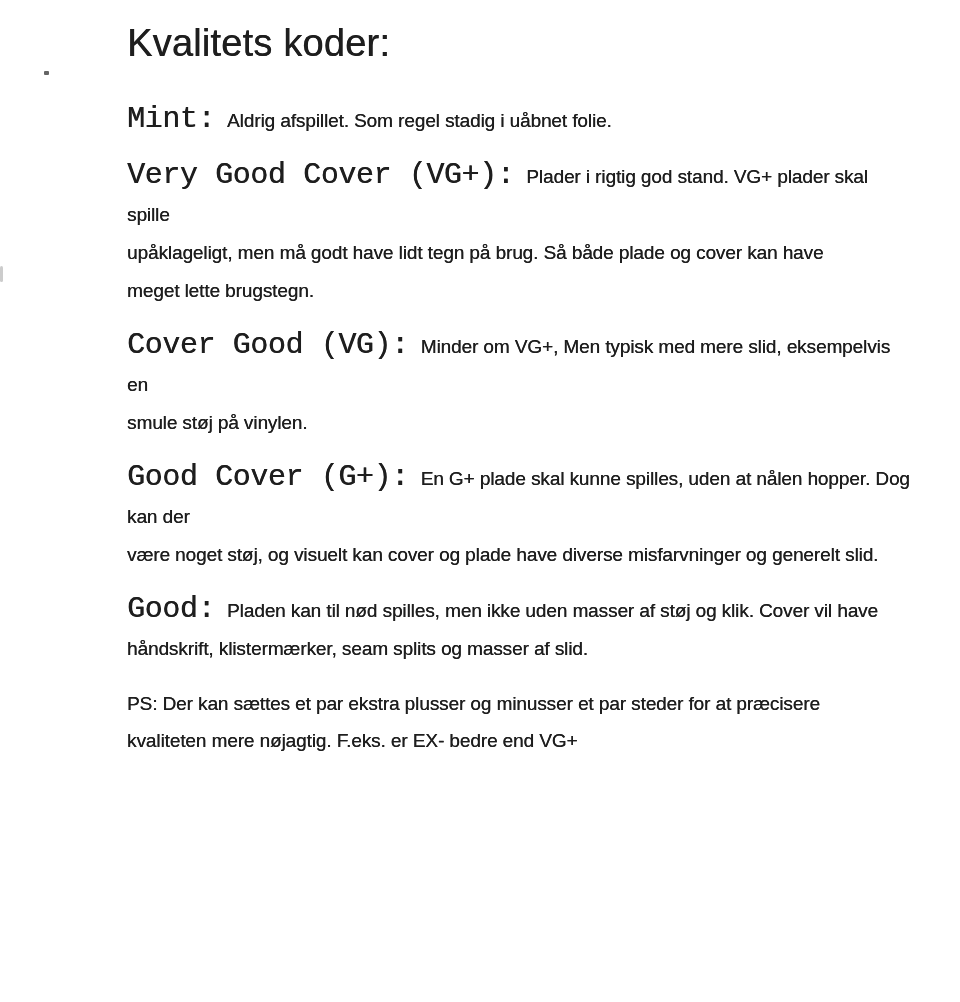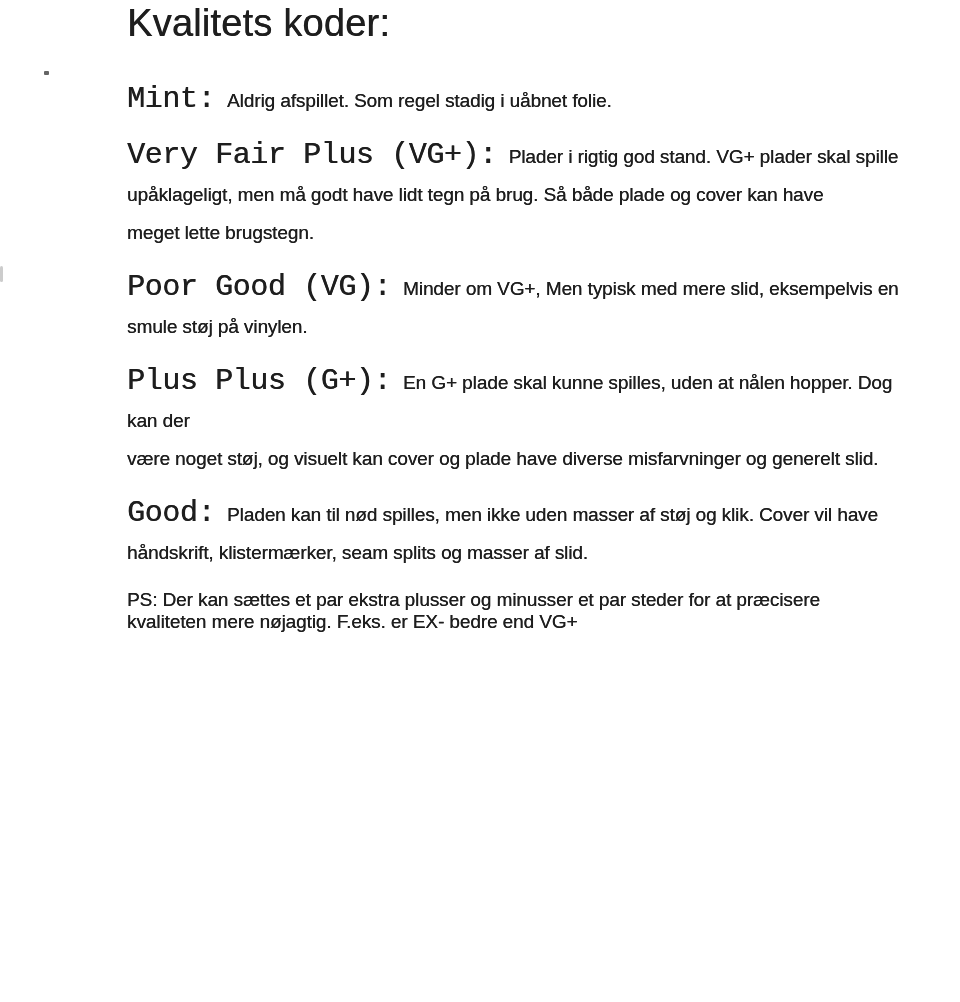--- a/index.html
+++ b/index.html
@@ -8,21 +8,21 @@
     width:960px; height:1002px;
     background:var(--paper);
     font-family:"Liberation Sans","DejaVu Sans",sans-serif;
     color:var(--ink);
     overflow:hidden;
   }
   .page {
     position:relative;
     width:960px; height:1002px;
     box-sizing:border-box;
-    padding:2px 50px 0 127px;
+    padding:22px 50px 0 127px;
     background:var(--paper);
     border-radius:26px;
   }
   h1.doc-title {
     font-size:38px;
     font-weight:400;
     margin:0 0 36px 0;
     letter-spacing:0.2px;
     text-shadow:0.4px 0 0 currentColor;
   }
@@ -39,21 +39,21 @@
     font-family:Liberation Mono, monospace;
   }
   .desc {
     font-size:19px;
     letter-spacing:-0.1px;
     text-shadow:0.25px 0 0 currentColor;
     text-align:center;
   }
   p.ps {
     font-size:19px;
-    line-height:22px;
+    line-height:37px;
     margin:4px 0 0 0;
     letter-spacing:-0.1px;
     white-space:pre-wrap;
     text-shadow:0.25px 0 0 currentColor;
   }
   .speck {
     position:absolute; left:44px; top:71px;
     width:5px; height:4px;
     background:#4a4a4a; border-radius:1px; opacity:.85;
   }
@@ -69,28 +69,28 @@
 <div class="page">
   <div class="speck"></div>
   <div class="edge-mark"></div>
 
   <h1 class="doc-title">Kvalitets koder:</h1>
 
   <p class="entry"><span class="term">Mint:</span><span class="desc">Aldrig afspillet. Som regel stadig i uåbnet folie.</span></p>
 
 
 
-  <p class="entry"><span class="term">Very Fair Plus (VG+):</span><span class="desc">Plader i rigtig god stand. VG+ plader skal spille
+  <p class="entry"><span class="term">Very Good Cover (VG+):</span><span class="desc">Plader i rigtig god stand. VG+ plader skal spille
 upåklageligt, men må godt have lidt tegn på brug. Så både plade og cover kan have
 meget lette brugstegn.</span></p>
 
-  <p class="entry"><span class="term">Poor Good (VG):</span><span class="desc">Minder om VG+, Men typisk med mere slid, eksempelvis en
+  <p class="entry"><span class="term">Cover Good (VG):</span><span class="desc">Minder om VG+, Men typisk med mere slid, eksempelvis en
 smule støj på vinylen.</span></p>
 
-  <p class="entry"><span class="term">Plus Plus (G+):</span><span class="desc">En G+ plade skal kunne spilles, uden at nålen hopper. Dog kan der
+  <p class="entry"><span class="term">Good Cover (G+):</span><span class="desc">En G+ plade skal kunne spilles, uden at nålen hopper. Dog kan der
 være noget støj, og visuelt kan cover og plade have diverse misfarvninger og generelt slid.</span></p>
 
 
   <p class="entry"><span class="term">Good:</span><span class="desc">Pladen kan til nød spilles, men ikke uden masser af støj og klik. Cover vil have
 håndskrift, klistermærker, seam splits og masser af slid.</span></p>
 
 
   <p class="ps">PS: Der kan sættes et par ekstra plusser og minusser et par steder for at præcisere
 kvaliteten mere nøjagtig. F.eks. er EX- bedre end VG+</p>
 </div>

